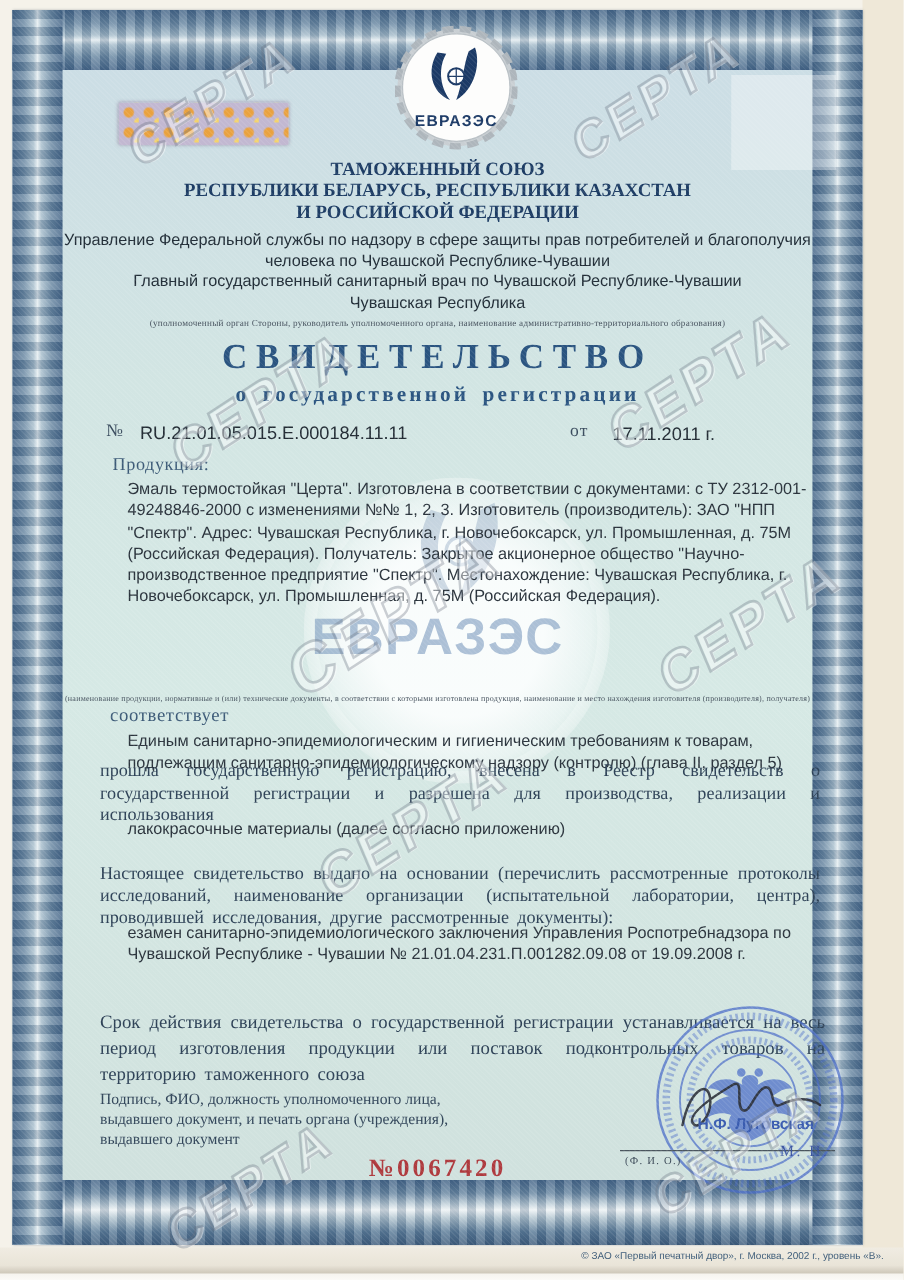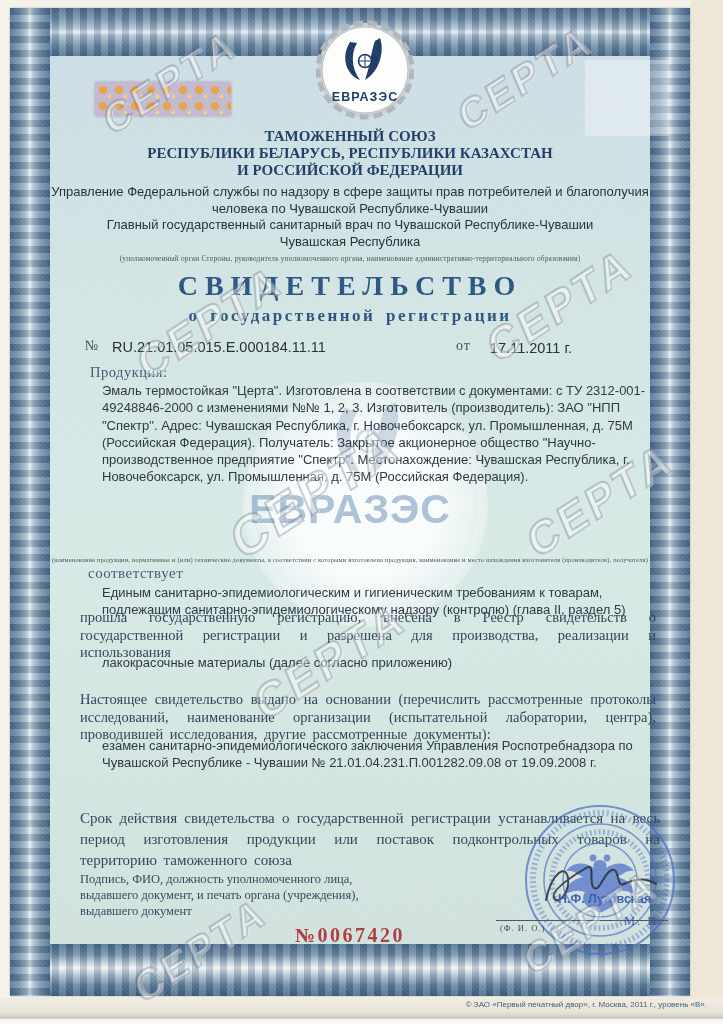--- a/index.html
+++ b/index.html
@@ -195,14 +195,14 @@
   <span class="certa" style="left:170px;top:82px;font-size:40px;">СЕРТА</span>
   <span class="certa" style="left:525px;top:78px;font-size:40px;">СЕРТА</span>
   <span class="certa" style="left:210px;top:322px;font-size:44px;">СЕРТА</span>
   <span class="certa" style="left:560px;top:305px;font-size:44px;">СЕРТА</span>
   <span class="certa" style="left:315px;top:492px;font-size:52px;">СЕРТА</span>
   <span class="certa" style="left:600px;top:500px;font-size:44px;">СЕРТА</span>
   <span class="certa" style="left:330px;top:660px;font-size:46px;">СЕРТА</span>
   <span class="certa" style="left:200px;top:950px;font-size:40px;">СЕРТА</span>
   <span class="certa" style="left:590px;top:922px;font-size:40px;">СЕРТА</span>
 
-  <div class="footer">© ЗАО «Первый печатный двор», г. Москва, 2011 г., уровень «В».</div>
+  <div class="footer">© ЗАО «Первый печатный двор», г. Москва, 2002 г., уровень «В».</div>
 </div>
 
 </body></html>

